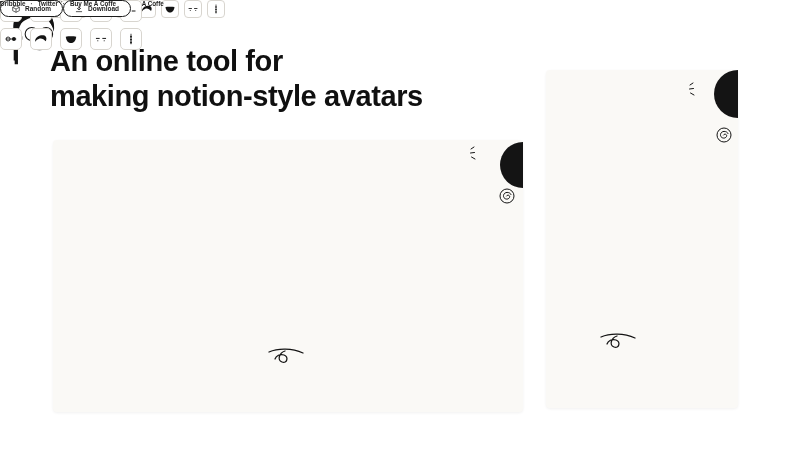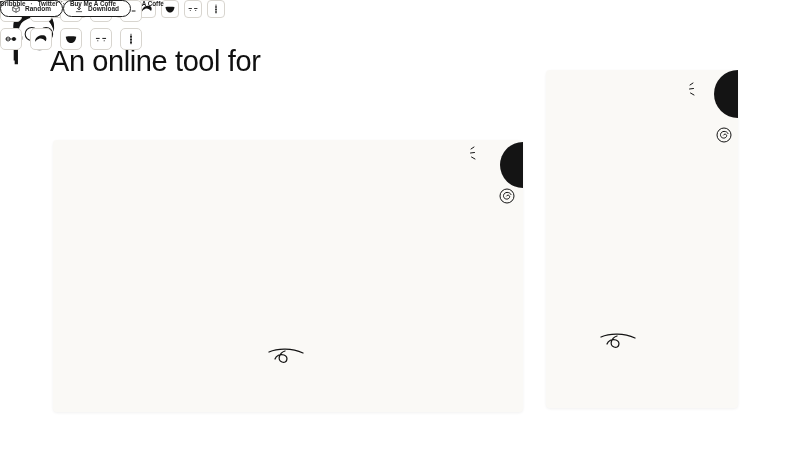--- a/index.html
+++ b/index.html
@@ -2,21 +2,21 @@
 <html><head>
 <meta charset="utf-8">
 <style>
   html,body{margin:0;padding:0;}
   body{
     width:800px;height:462px;background:#ffffff;overflow:hidden;position:relative;
     font-family:"Liberation Sans","DejaVu Sans",sans-serif;color:#121212;
   }
   .headline{
     position:absolute;left:50px;top:44px;width:470px;
-    font-size:29px;line-height:35px;font-weight:400;letter-spacing:-0.4px;color:#101010;
+    font-size:29px;line-height:35px;font-weight:700;letter-spacing:-0.4px;color:#101010;
   }
   .headline div{white-space:nowrap;}
 
   
   .card{
     position:absolute;background:#faf9f6;border-radius:4px;overflow:hidden;
     box-shadow:0 1px 3px rgba(0,0,0,0.06);
   }
   #desktop-card{left:53px;top:140px;width:470px;height:272px;}
   #mobile-card{left:546px;top:70px;width:192px;height:338px;}
@@ -62,20 +62,21 @@
   #deco-sparkle-m{left:688px;top:82px;width:14px;height:16px;}
   #deco-halfcircle-m{left:710px;top:70px;width:28px;height:48px;}
   #deco-spiral-m{left:716px;top:127px;width:16px;height:16px;}
   #deco-loop-m{left:600px;top:332px;width:38px;height:22px;}
 </style>
 </head>
 <body>
 
 <div class="headline">
   <div>An online tool for</div>
+  <div>making notion-style avatars</div>
 </div>
 
 <div class="card" id="desktop-card"></div>
 
 <div class="brand">
   <span class="brand-logo">
     <svg viewBox="0 0 40 40" width="19" height="19">
       <circle cx="20" cy="20" r="19" fill="#ffffff" stroke="#1a1a1a" stroke-width="1.6"></circle>
       <path d="M6 19 C6 7,34 7,34 19 C34 22,32 23,31 21 C29 15,25 13,20 13 C15 13,10 15,9 21 C8 23,6 22,6 19Z" fill="#141414"></path>
       <path d="M13 24 a2 2 0 1 0 0.1 0" fill="#141414"></path>

